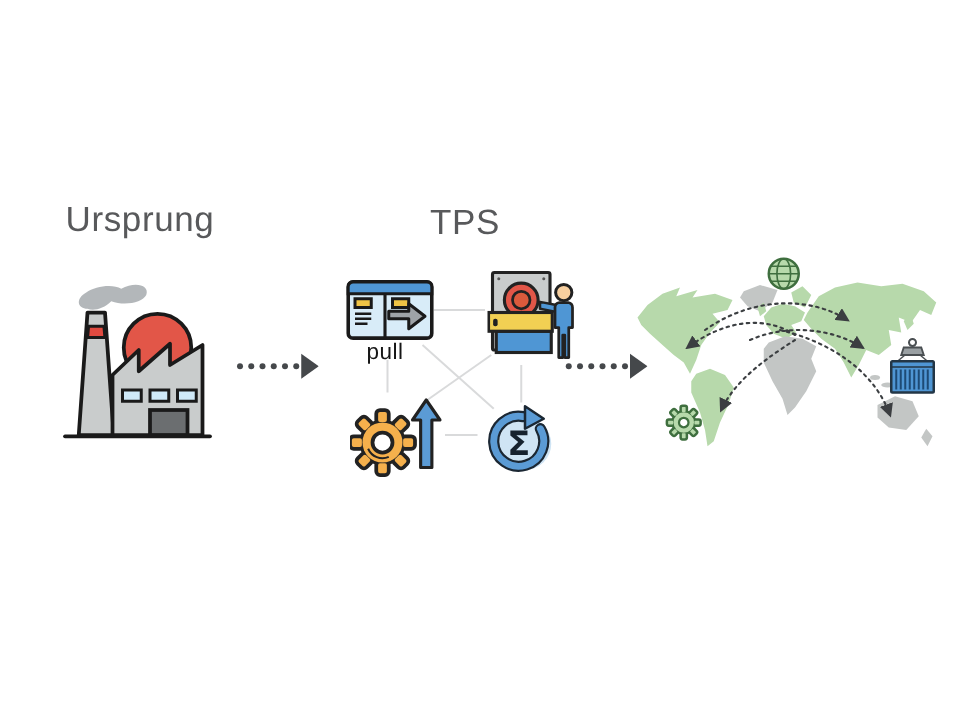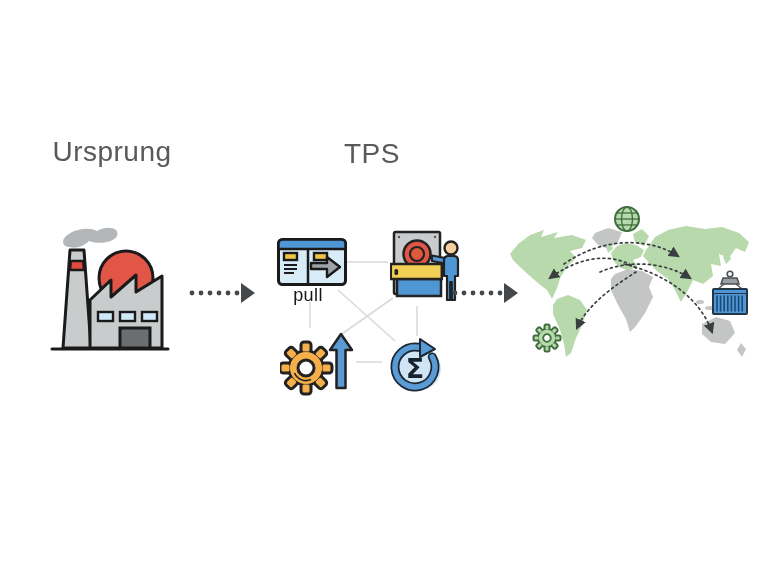--- a/index.html
+++ b/index.html
@@ -3,21 +3,21 @@
 <meta charset="utf-8">
 <style>
   html,body{margin:0;padding:0;background:#fff;}
   #canvas{
     position:relative;width:768px;height:573px;background:#ffffff;overflow:hidden;
     font-family:"Liberation Sans","DejaVu Sans",sans-serif;
   }
   .abs{position:absolute;}
   .stage-title{
     color:#58595b;font-size:28px;font-weight:500;letter-spacing:.5px;
-    text-align:center;line-height:32px;
+    text-align:center;line-height:32px;margin-top:24px;
   }
   .pull-label{
     color:#161616;font-size:18px;letter-spacing:.4px;text-align:center;
   }
   svg{display:block;}
 </style>
 </head>
 <body>
 
 <div id="canvas">
@@ -46,21 +46,21 @@
         <circle cx="21" cy="13" r="2.4"></circle>
       <circle cx="30" cy="13" r="2.4"></circle>
         <circle cx="39" cy="13" r="2.4"></circle>
         <circle cx="48" cy="13" r="2.4"></circle>
       <polygon points="52,3 52,23 66,13"></polygon>
     </g>
   </svg>
 
   <div class="abs stage-title" style="left:292px;top:138px;width:160px;">TPS</div>
 
-  <div class="abs" style="left:272px;top:224px;width:205px;height:185px;">
+  <div class="abs" style="left:272px;top:210px;width:205px;height:185px;">
 
     <svg class="abs" style="left:0;top:0;" width="205" height="185" viewBox="0 0 205 185">
       <g stroke="#d9dadb" stroke-width="1.6">
         <line x1="75" y1="38" x2="116" y2="38"></line>
         <line x1="38" y1="78" x2="38" y2="104"></line>
         <line x1="145" y1="82" x2="145" y2="112"></line>
         <line x1="84" y1="138" x2="110" y2="138"></line>
         <line x1="66" y1="66" x2="123" y2="117"></line>
         <line x1="121" y1="74" x2="67" y2="112"></line>
       </g>

